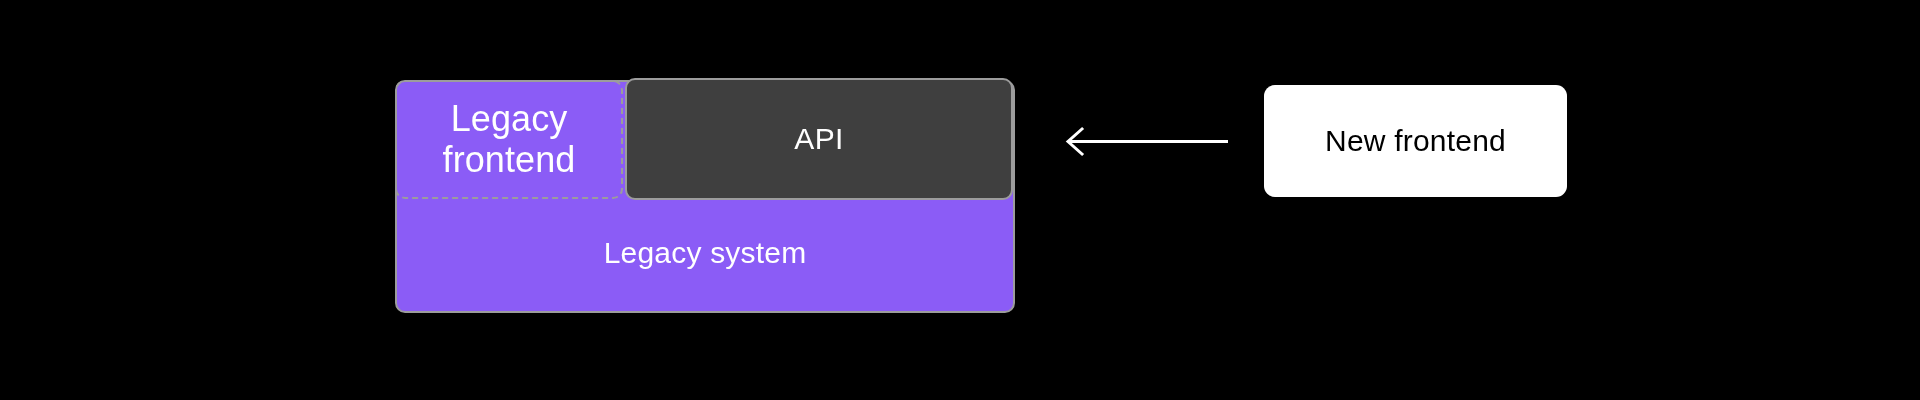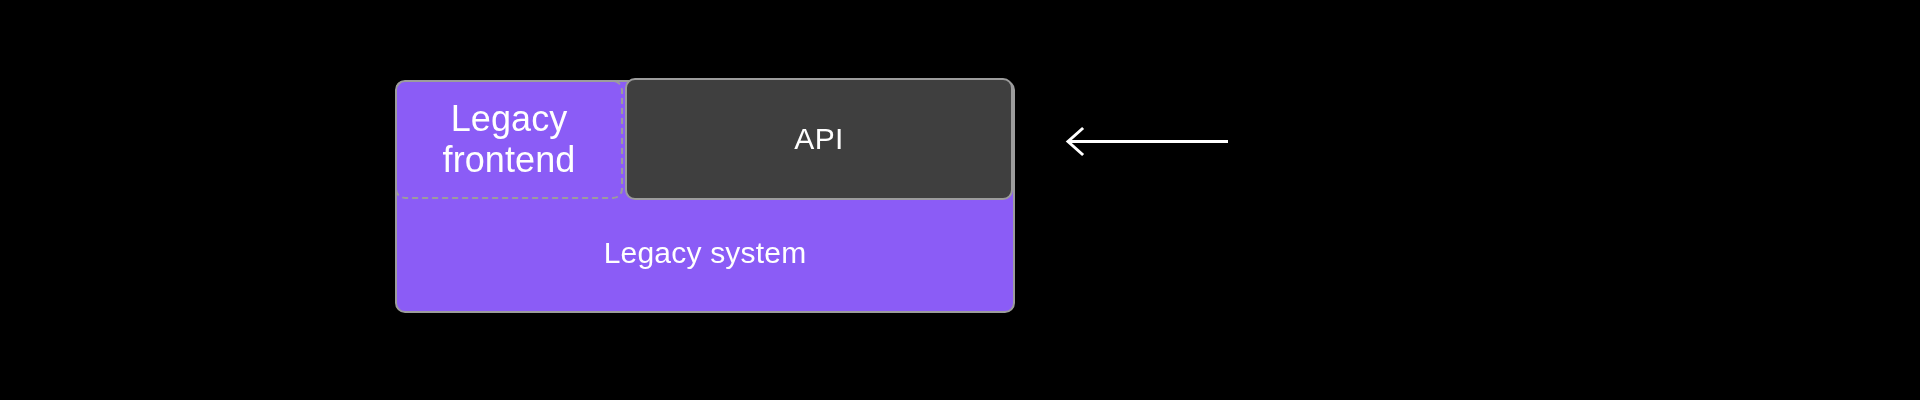--- a/index.html
+++ b/index.html
@@ -150,14 +150,17 @@
     <div class="api-label">API</div>
   </div>
 
   <div class="arrow-wrap">
     <svg viewBox="0 0 170 44" xmlns="http://www.w3.org/2000/svg">
       <line x1="170" y1="21.5" x2="12" y2="21.5" stroke="#ffffff" stroke-width="3" stroke-linecap="butt"></line>
       <polyline points="24,9 10,21.5 24,34" fill="none" stroke="#ffffff" stroke-width="3" stroke-linecap="square" stroke-linejoin="miter"></polyline>
     </svg>
   </div>
 
+  <div class="new-frontend-box">
+    <div class="new-frontend-label">New frontend</div>
+  </div>
 
 </div>
 
 </body></html>

